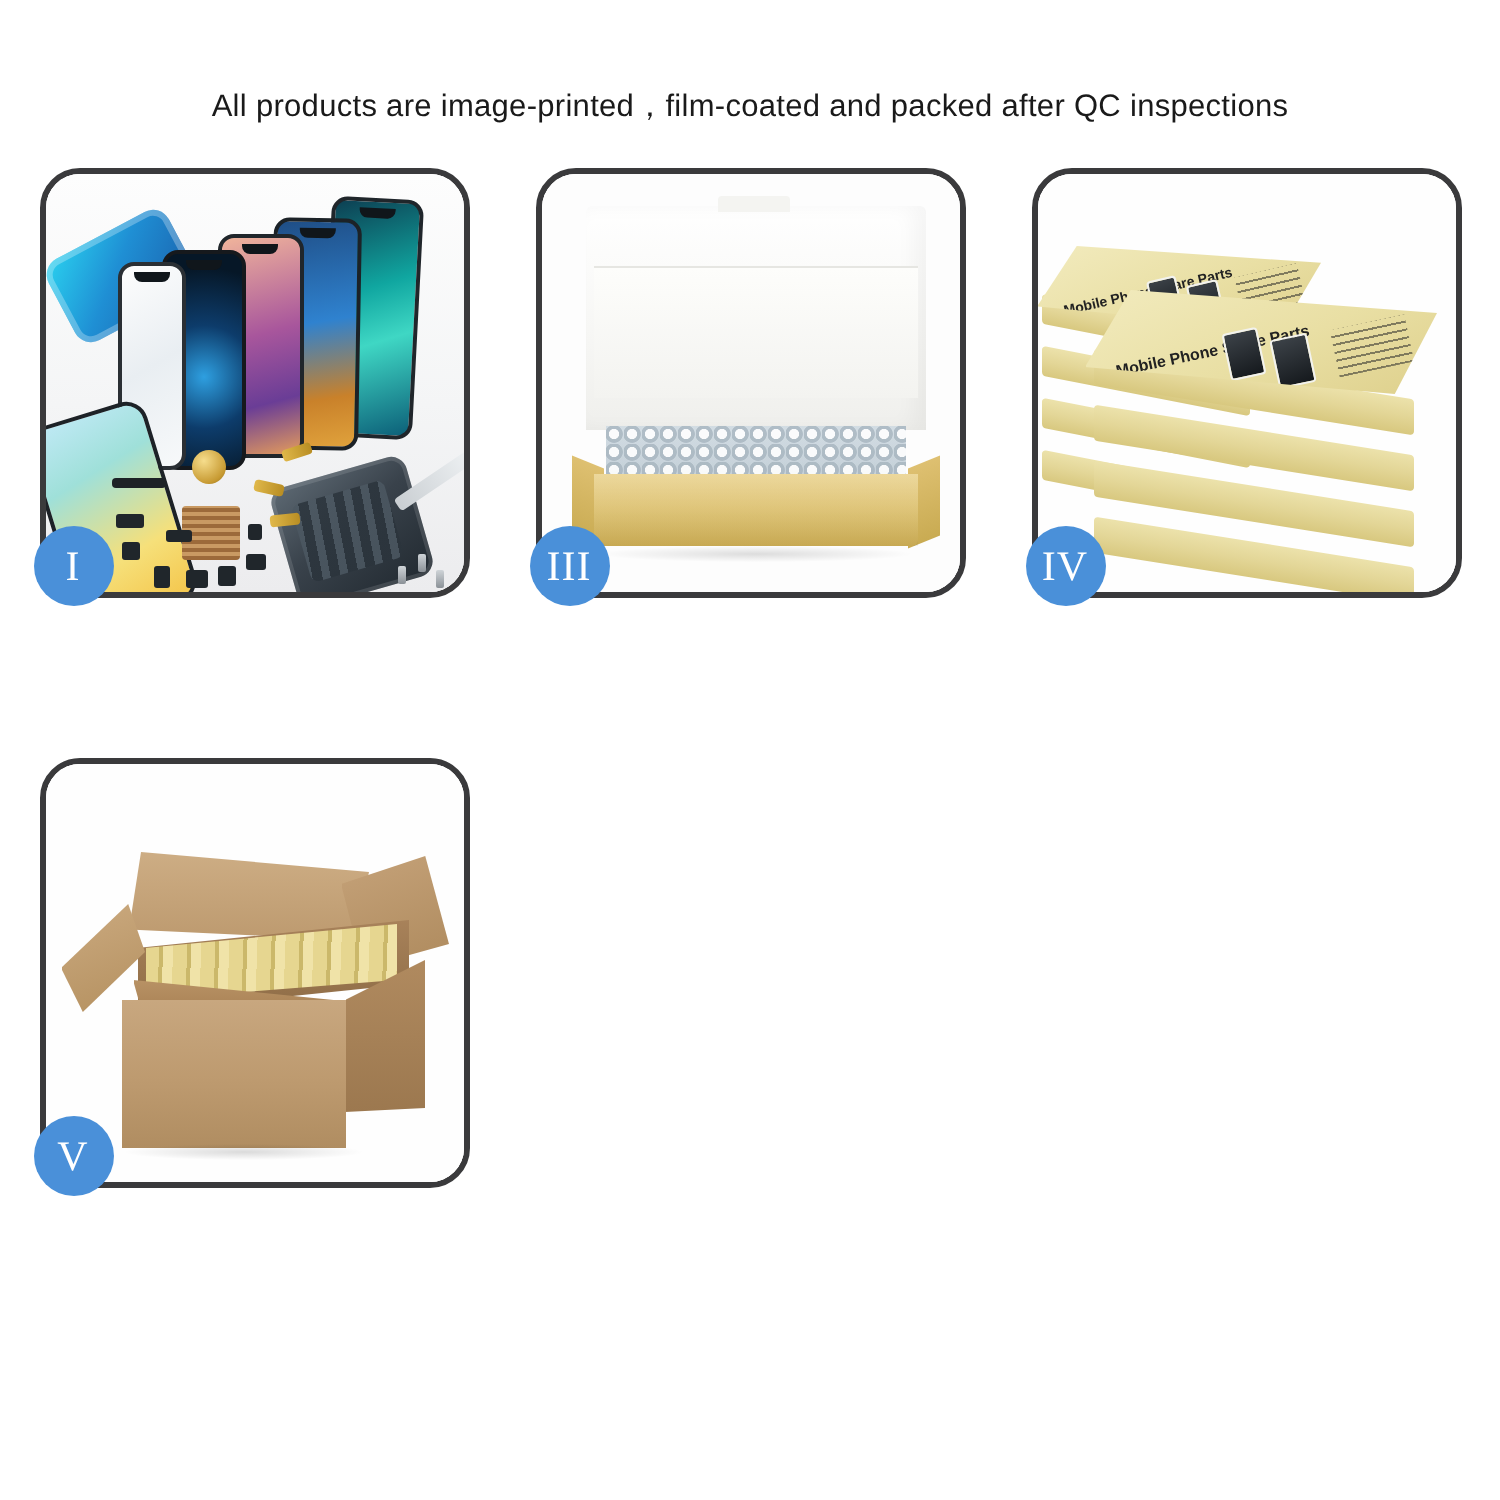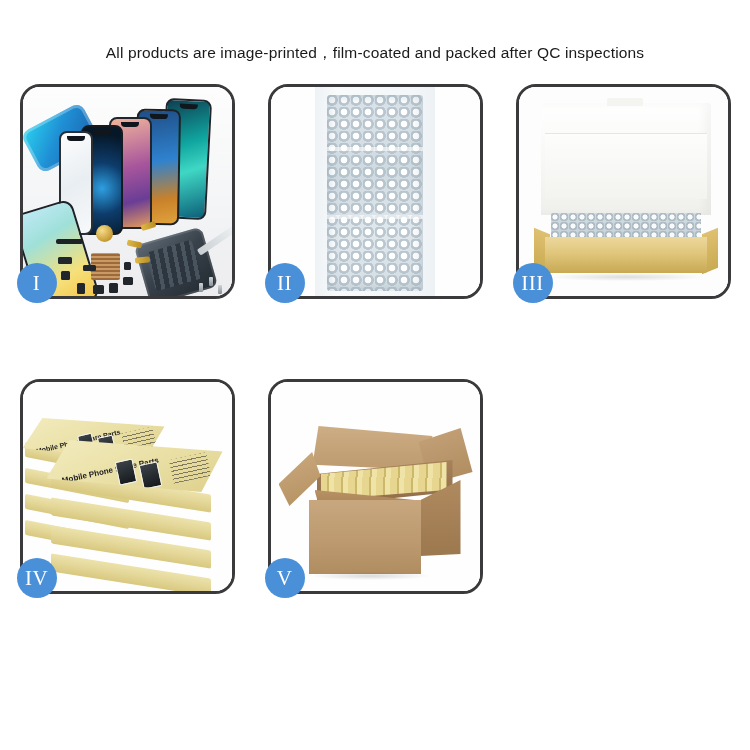--- a/index.html
+++ b/index.html
@@ -414,31 +414,20 @@
 
         <div class="screw" style="left:176px; top:196px;"></div>
         <div class="screw" style="left:186px; top:190px;"></div>
         <div class="screw" style="left:195px; top:198px;"></div>
         <div class="tweezer"></div>
       </div>
     </div>
     <div class="badge">I</div>
   </div>
 
-  <div class="panel">
-    <div class="panel-inner">
-      <div class="scene-bubble">
-        <div class="bw-bag"></div>
-        <div class="bw-wrap"></div>
-        <div class="bw-seam" style="top:60px;"></div>
-        <div class="bw-seam" style="top:128px;"></div>
-      </div>
-    </div>
-    <div class="badge">II</div>
-  </div>
 
   <div class="panel">
     <div class="panel-inner">
       <div class="scene-wbox">
         <div class="wb-lid"></div>
         <div class="wb-lid-tab"></div>
         <div class="wb-lid-fold"></div>
         <div class="wb-bubble"></div>
         <div class="wb-flap-l"></div>
         <div class="wb-flap-r"></div>

